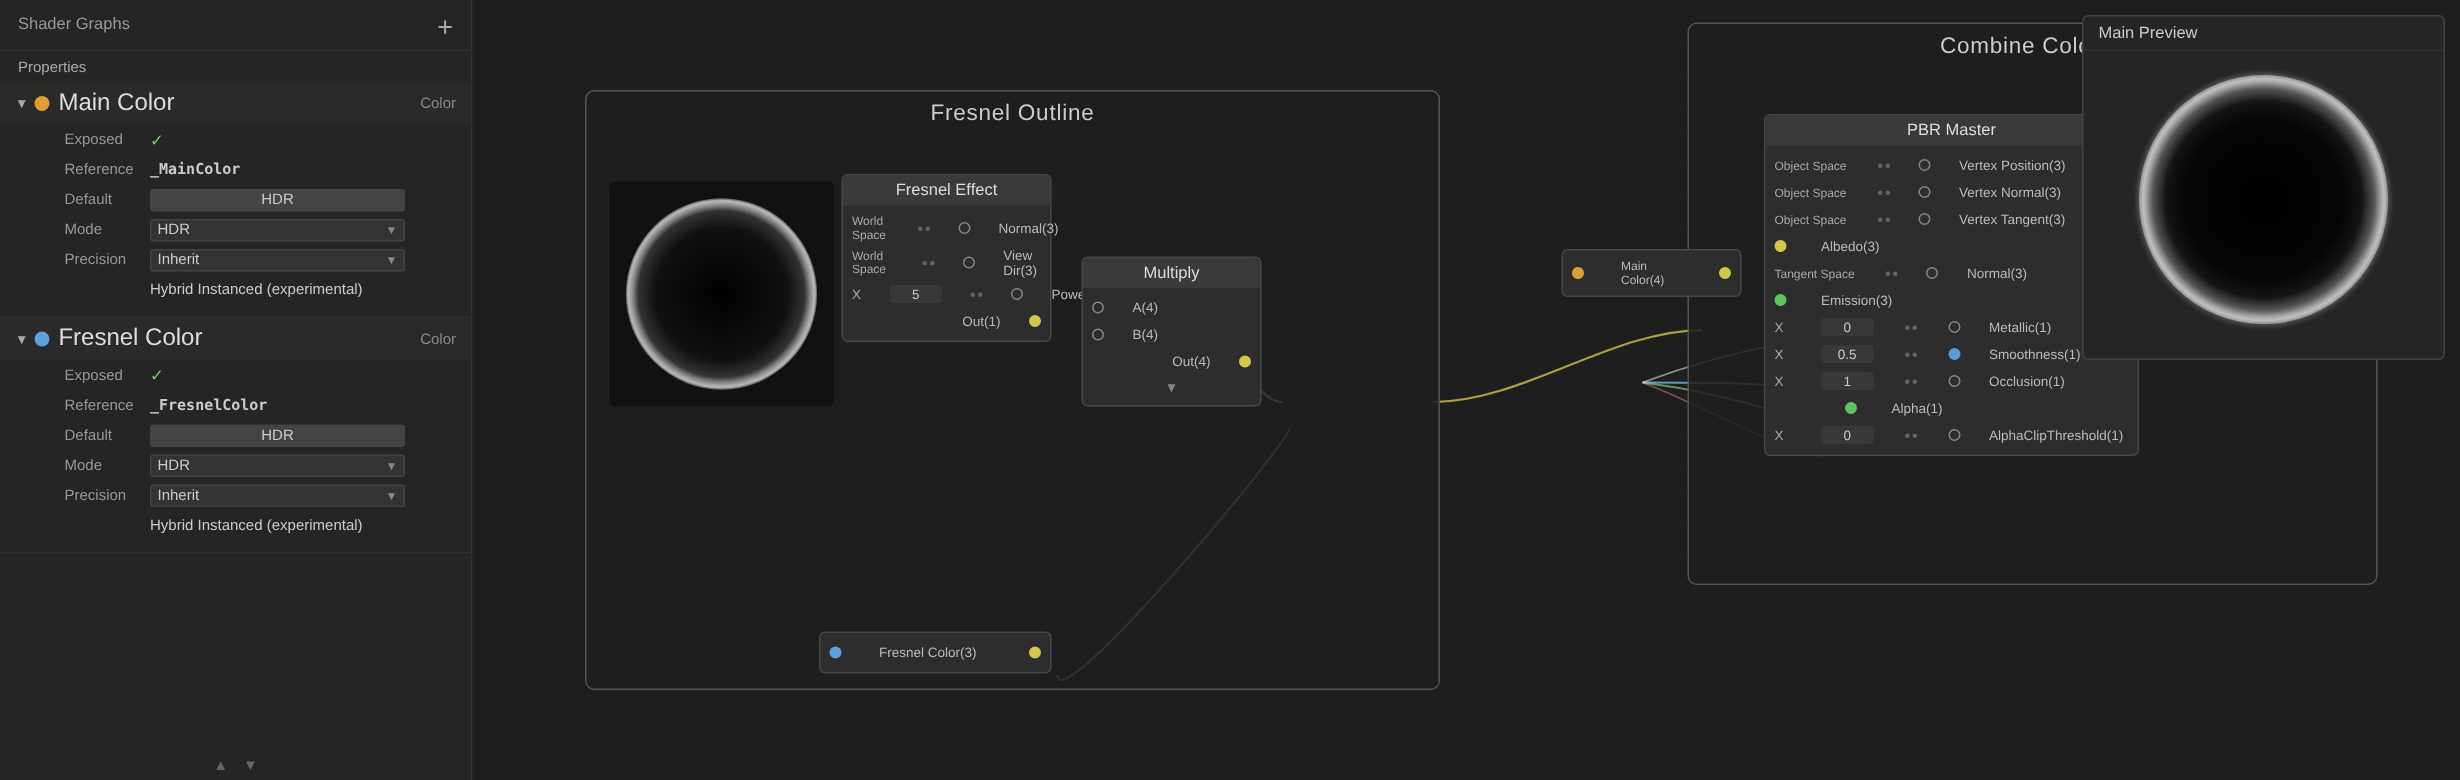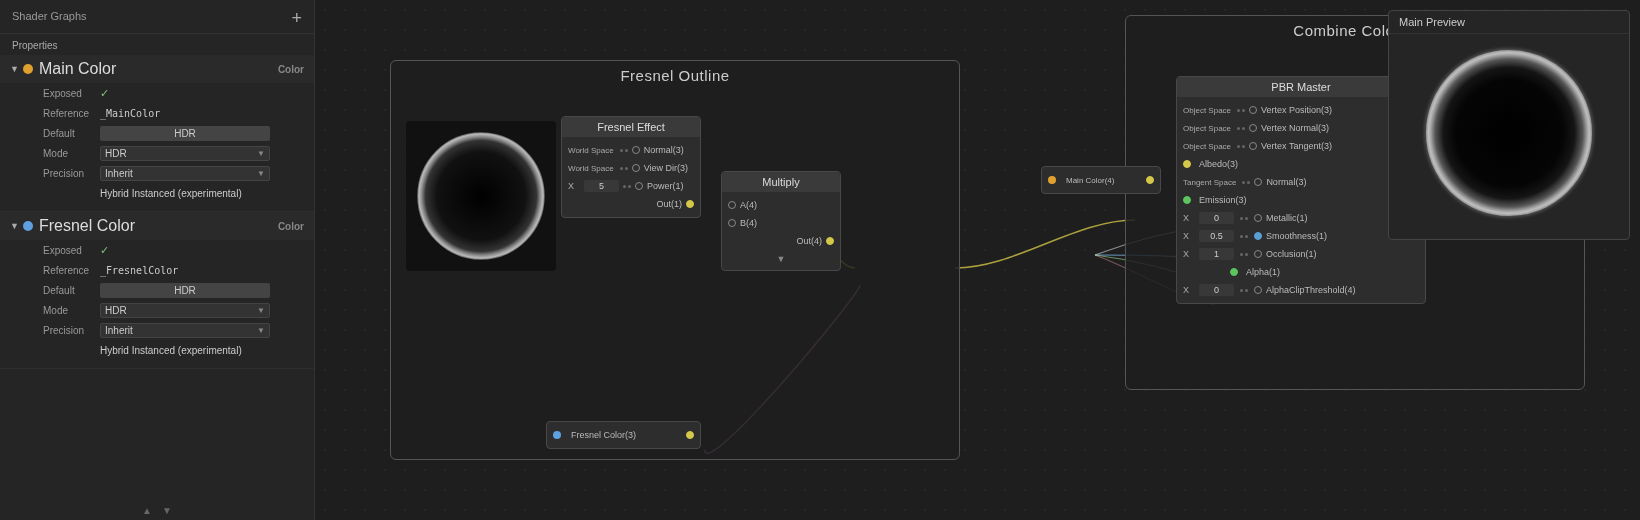--- a/index.html
+++ b/index.html
@@ -83,41 +83,41 @@
       display: inline-block;
     }
     .property-name {
       flex: 1;
       color: #ddd;
       font-size: 16px;
     }
     .property-type {
       color: #888;
       font-size: 10px;
-      font-weight: bold;
     }
     .property-row {
       display: flex;
       align-items: center;
       padding: 2px 10px 2px 20px;
       min-height: 20px;
     }
     .row-label {
       width: 80px;
       color: #999;
       font-size: 10px;
       flex-shrink: 0;
       padding-left: 23px;
     }
     .row-value {
       color: #ccc;
       font-size: 10px;
     }
     .row-value.mono {
       font-family: monospace;
+      font-weight: bold;
     }
     .check-icon {
       color: #7ec87e;
       font-size: 11px;
     }
     .hdr-bar {
       background: #444;
       border-radius: 2px;
       padding: 2px 8px;
       font-size: 10px;
@@ -212,21 +212,21 @@
       text-align: center;
     }
     .node-body {
       padding: 4px 0;
     }
     .port-row {
       display: flex;
       align-items: center;
       padding: 2px 6px;
       min-height: 18px;
-      gap: 4px;
+      gap: 19px;
     }
     .port-row.output { justify-content: flex-end; }
     .port {
       width: 8px;
       height: 8px;
       border-radius: 50%;
       border: 1.5px solid #888;
       background: #2d2d2d;
       flex-shrink: 0;
     }
@@ -663,21 +663,21 @@
         </div>
 
         <div class="port-row">
           <span class="x-label">X</span>
           <input class="val-input" value="0" style="">
           <div class="port-dots" style="margin:0 2px;">
               <div class="mini-dot"></div>
               <div class="mini-dot"></div>
             </div>
           <div class="port hollow"></div>
-          <span class="port-label">AlphaClipThreshold(4)</span>
+          <span class="port-label">AlphaClipThreshold(1)</span>
         </div>
       </div>
     </div>
   </div>
 
   <div class="preview-panel">
     <div class="preview-title">Main Preview</div>
     <div class="preview-sphere-area">
       <svg width="180" height="180" viewBox="0 0 180 180">
         <defs>

